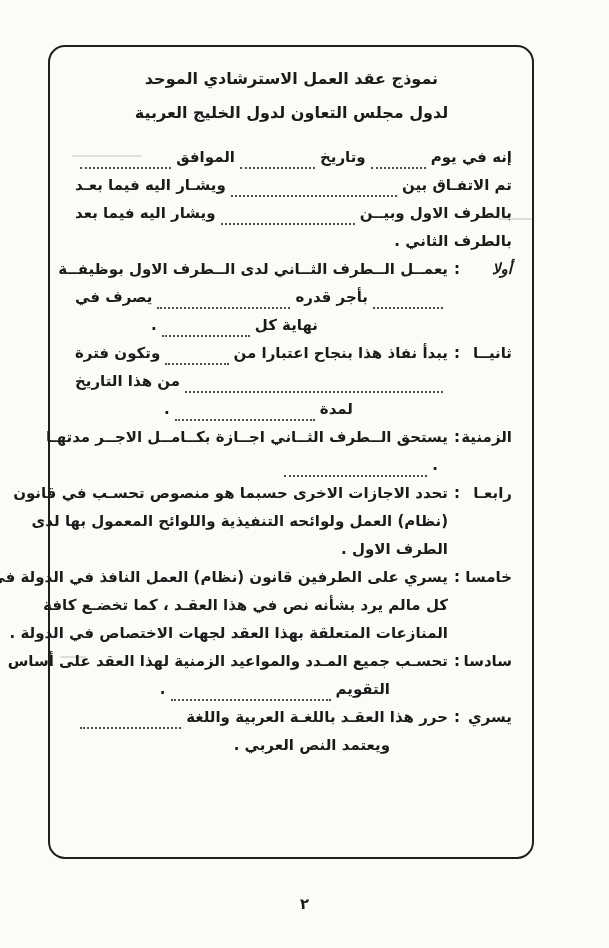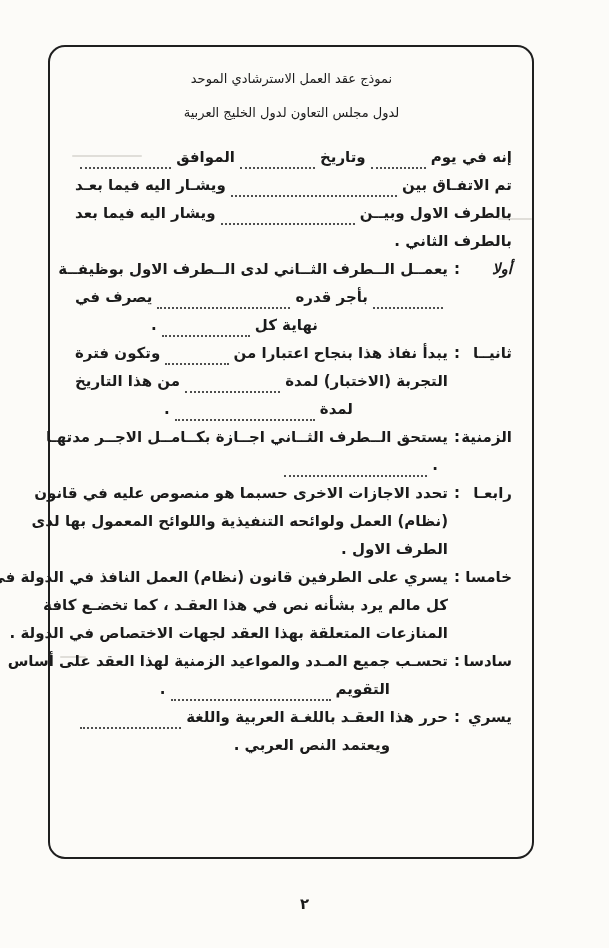--- a/index.html
+++ b/index.html
@@ -27,22 +27,22 @@
   }
   .title-block {
     position: absolute;
     left: 48px;
     top: 62px;
     width: 487px;
     text-align: center;
     direction: rtl;
   }
   .title-line {
-    font-size: 13px;
-    font-weight: normal;
+    font-size: 16px;
+    font-weight: bold;
     line-height: 34px;
     letter-spacing: 0.2px;
   }
   .content {
     position: absolute;
     left: 75px;
     top: 148px;
     width: 437px;
     direction: rtl;
   }
@@ -179,21 +179,20 @@
       <span class="word">ثانيــا</span>
       <span>:</span>
     </div>
     <div class="cbody">
       <div class="line">
         <span class="t">يبدأ نفاذ هذا بنجاح اعتبارا من</span>
         <span class="dots grow"></span>
         <span class="t">وتكون فترة</span>
       </div>
       <div class="line">
-        <span class="t">التجربة (الاختبار) لمدة</span>
         <span class="dots grow"></span>
         <span class="t">من هذا التاريخ</span>
       </div>
       <div class="line ind95">
         <span class="t">لمدة</span>
         <span class="dots w140"></span>
         <span class="t">.</span>
       </div>
     </div>
   </div>
@@ -214,21 +213,21 @@
     </div>
   </div>
 
   <div class="clause">
     <div class="clabel">
       <span class="word">رابعـا</span>
       <span>:</span>
     </div>
     <div class="cbody">
       <div class="line">
-        <span class="t">تحدد الاجازات الاخرى حسبما هو منصوص عليه في قانون</span>
+        <span class="t">تحدد الاجازات الاخرى حسبما هو منصوص تحسـب في قانون</span>
       </div>
       <div class="line">
         <span class="t">(نظام) العمل ولوائحه التنفيذية واللوائح المعمول بها لدى</span>
       </div>
       <div class="line">
         <span class="t">الطرف الاول .</span>
       </div>
     </div>
   </div>
 

